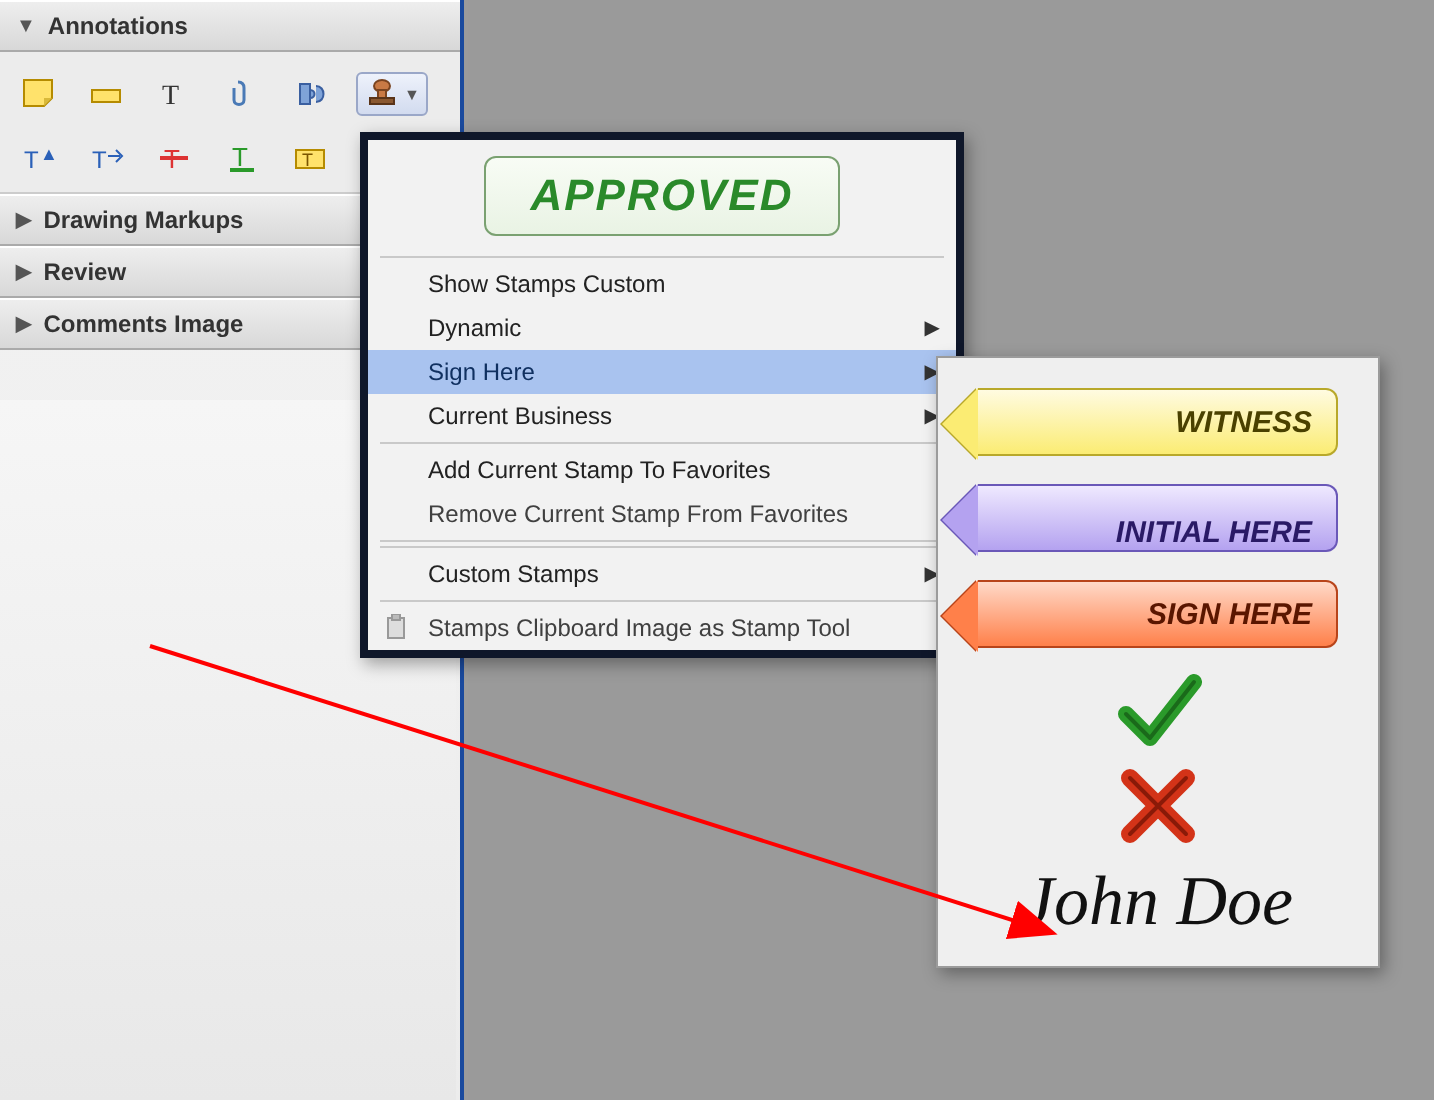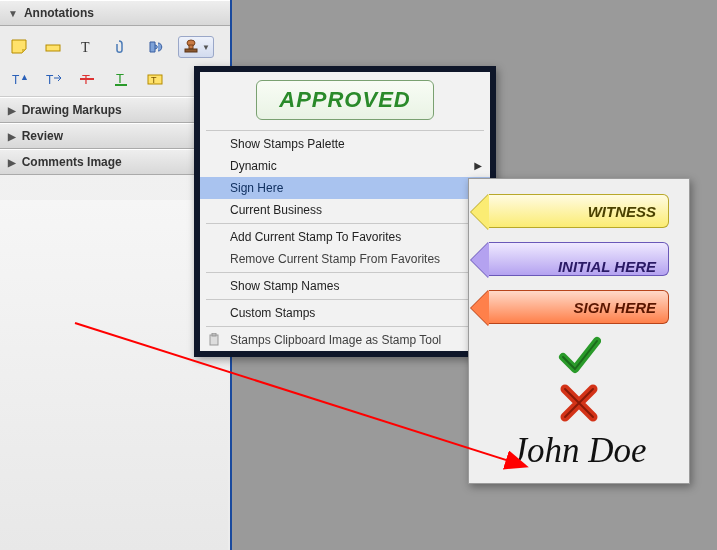--- a/index.html
+++ b/index.html
@@ -65,24 +65,24 @@
   }
   
   .canvas {
     position: absolute;
     left: 234px; top: 0; right: 0; bottom: 0;
     background: #9a9a9a;
   }
   
   .menu {
     position: absolute;
-    left: 194px; top: 66px;
+    left: 180px; top: 66px;
     width: 302px;
     background: #f2f2f2;
-    border: 6px solid #0f172a;
+    border: 4px solid #0f172a;
     box-shadow: 2px 3px 8px rgba(0,0,0,0.35);
   }
   .menu-preview {
     padding: 8px 10px;
     display: flex; justify-content: center;
   }
   .approved-stamp {
     border: 1px solid #7aa171;
     border-radius: 6px;
     padding: 6px 22px;
@@ -277,21 +277,21 @@
   </div>
   <div class="blank-fill"></div>
 </div>
 
 <div class="menu">
   <div class="menu-preview">
     <div class="approved-stamp">APPROVED</div>
   </div>
   <div class="menu-sep"></div>
   <div class="menu-item">
-    <span>Show Stamps Palette</span>
+    <span>Show Stamps Custom</span>
   </div>
   <div class="menu-item">
     <span>Dynamic</span>
     <span class="sub-arrow">▶</span>
   </div>
   <div class="menu-item highlight">
     <span>Sign Here</span>
     <span class="sub-arrow">▶</span>
   </div>
   <div class="menu-item">
@@ -299,23 +299,20 @@
     <span class="sub-arrow">▶</span>
   </div>
   <div class="menu-sep"></div>
   <div class="menu-item">
     <span>Add Current Stamp To Favorites</span>
   </div>
   <div class="menu-item disabled">
     <span>Remove Current Stamp From Favorites</span>
   </div>
   <div class="menu-sep"></div>
-  <div class="menu-item">
-    <span>Show Stamp Names</span>
-  </div>
   <div class="menu-sep"></div>
   <div class="menu-item">
     <span>Custom Stamps</span>
     <span class="sub-arrow">▶</span>
   </div>
   <div class="menu-sep"></div>
   <div class="menu-item disabled">
     <span class="leading-icon">
       <svg width="14" height="14">
           <rect x="3" y="2" width="8" height="10" fill="#ddd" stroke="#999"></rect>

